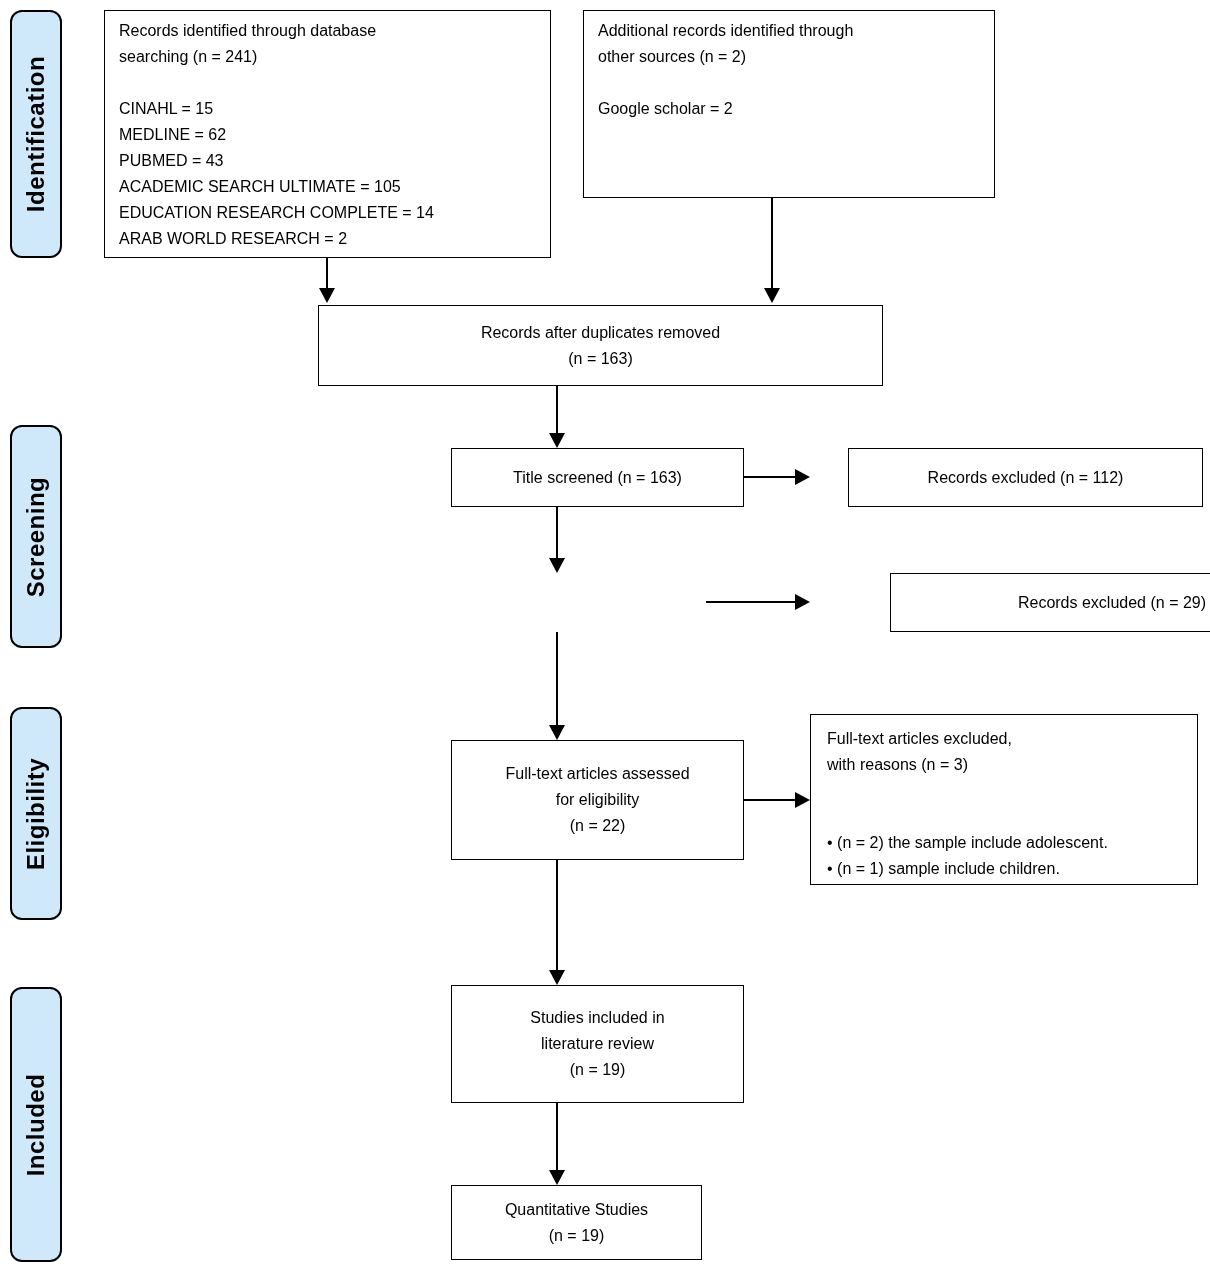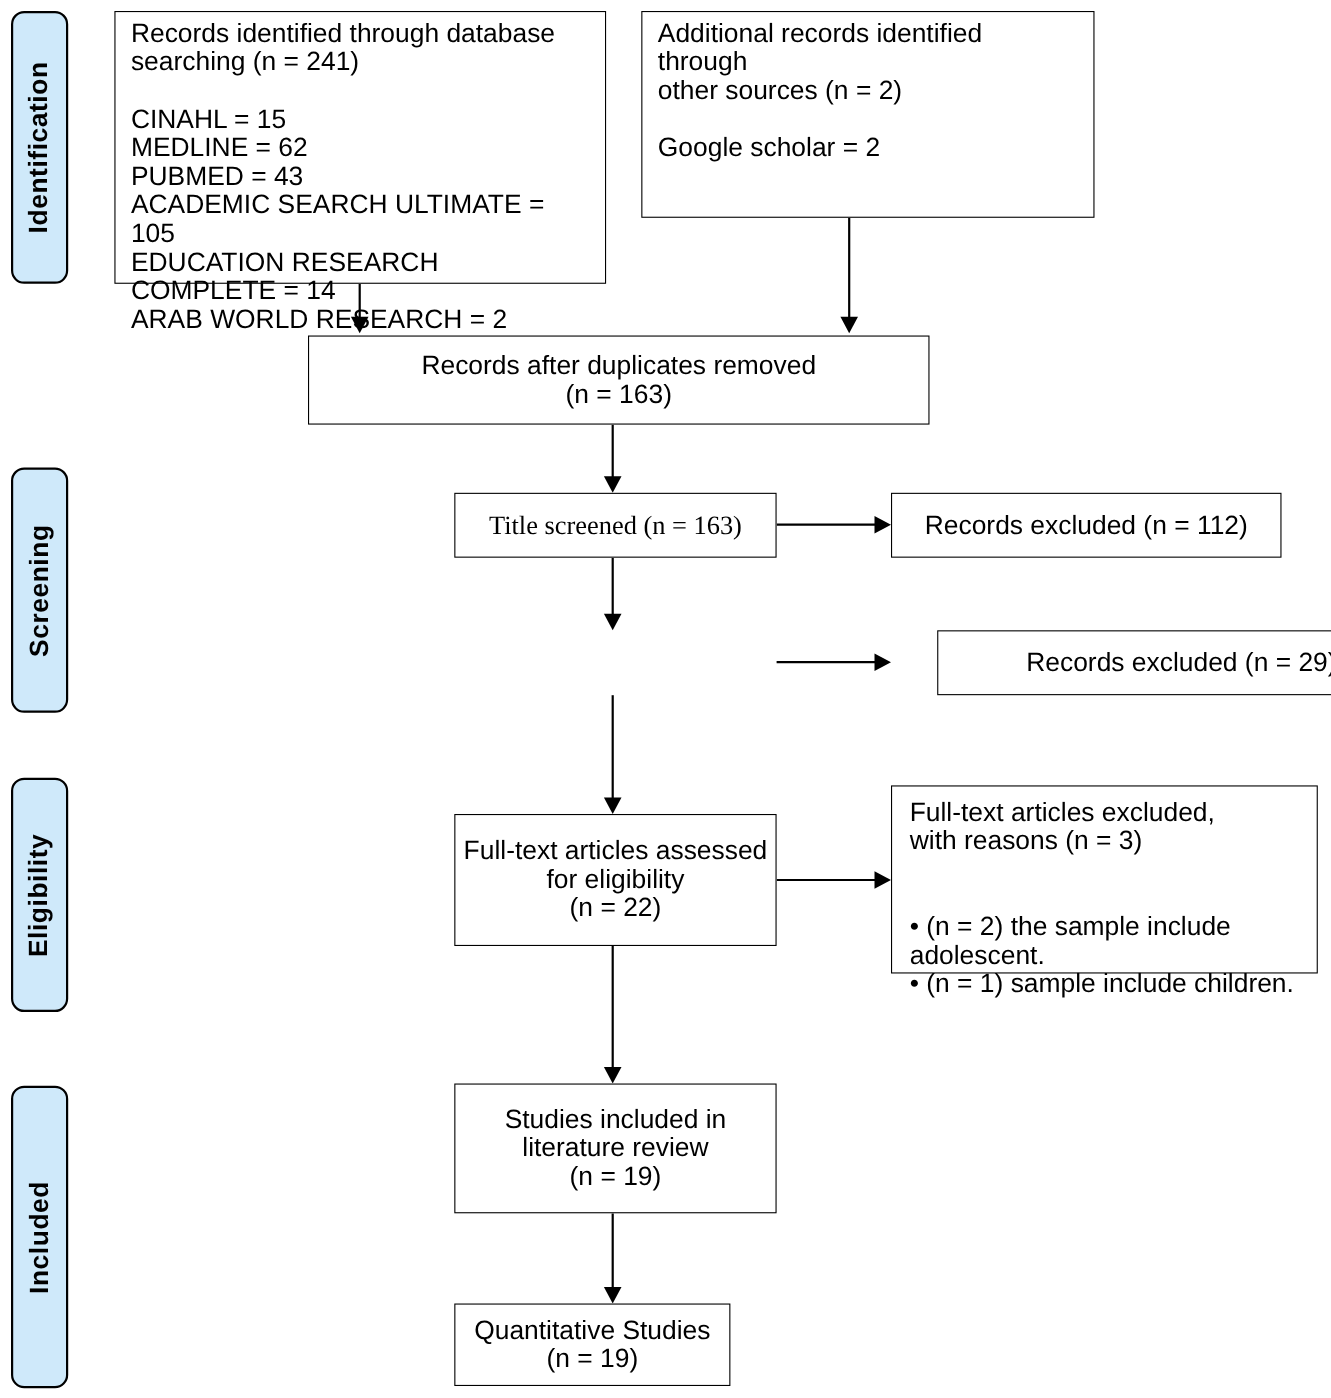--- a/index.html
+++ b/index.html
@@ -27,28 +27,29 @@
     height: 1271px;
     pointer-events: none;
   }
   .arrows line { stroke: #000; stroke-width: 2; }
   .arrows polygon { fill: #000; }
   .box {
     position: absolute;
     background: var(--box-fill);
     border: 1.5px solid var(--border-color);
     box-sizing: border-box;
-    font-size: 24px;
+    font-size: 16px;
     line-height: 26px;
   }
   .box--center {
     display: flex;
     align-items: center;
     justify-content: center;
     text-align: center;
+    margin-left: 38px;
   }
   .box--left { padding: 7px 14px; }
   .box--pad { padding: 11px 16px; }
   .box-text { white-space: pre-line; }
   .stage {
     position: absolute;
     left: 10px;
     width: 52px;
     background: var(--stage-fill);
     border: 2px solid var(--border-color);
@@ -144,21 +145,21 @@
 other sources (n = 2)
 
 Google scholar = 2</div>
   </div>
 
   <div class="box box--center" style="left:280px;top:305px;width:565px;height:81px;">
     <div class="box-text">Records after duplicates removed
 (n = 163)</div>
   </div>
 
-  <div class="box box--center" style="left:413px;top:448px;width:293px;height:59px;font-family:Liberation Serif, serif;">
+  <div class="box box--center" style="left:413px;top:448px;width:293px;height:59px;">
     <div class="box-text">Title screened (n = 163)</div>
   </div>
 
   <div class="box box--center" style="left:810px;top:448px;width:355px;height:59px;">
     <div class="box-text">Records excluded (n = 112)</div>
   </div>
 
 
   <div class="box box--center" style="left:852px;top:573px;width:444px;height:59px;">
     <div class="box-text">Records excluded (n = 29)</div>

